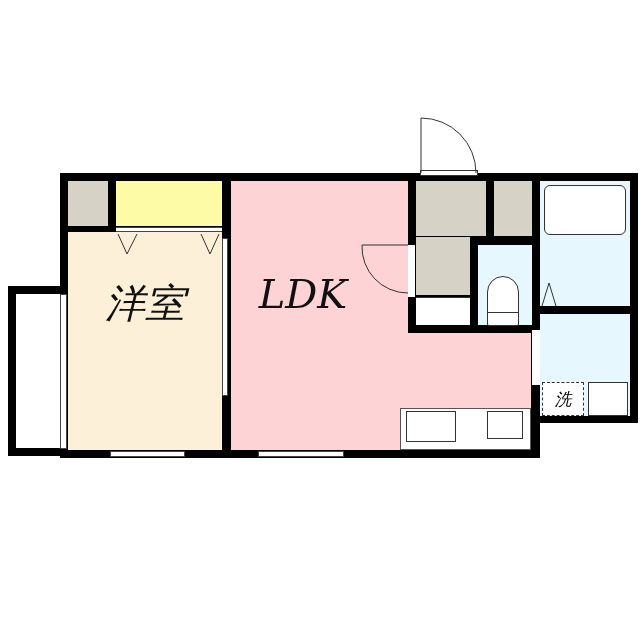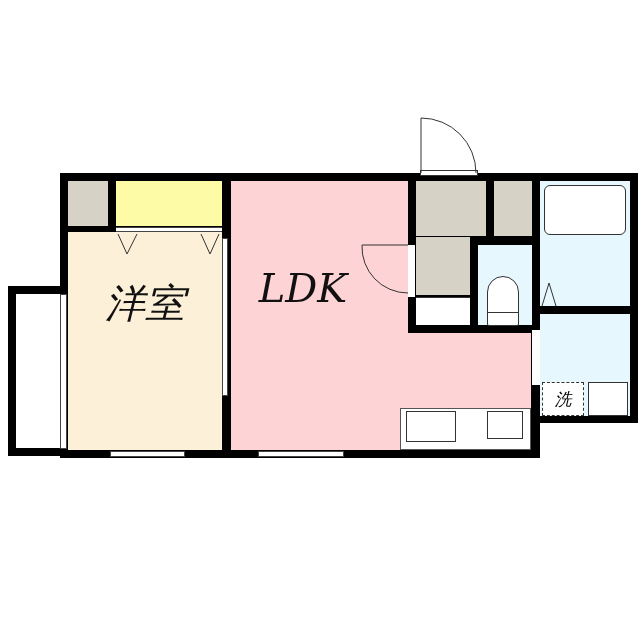--- a/index.html
+++ b/index.html
@@ -61,15 +61,15 @@
 <div class="a" style="left:487px;top:411px;width:36px;height:28px;border:1px solid #333;"></div>
 
 <div class="a" style="left:110px;top:451px;width:75px;height:6px;background:#fff;border:1px solid #444;"></div>
 <div class="a" style="left:258px;top:451px;width:86px;height:6px;background:#fff;border:1px solid #444;"></div>
 <div class="a" style="left:222px;top:238px;width:6px;height:158px;background:#fff;border:1px solid #444;"></div>
 <div class="a" style="left:60px;top:294px;width:7px;height:155px;background:#fff;border:1px solid #444;"></div>
 
 <div class="lbl" style="left:70px;top:282px;width:150px;font-size:40px;">
 <div>洋室</div>
 </div>
-<div class="lbl" style="left:238px;top:267px;width:130px;font-size:40px;">
+<div class="lbl" style="left:238px;top:273px;width:130px;font-size:40px;">
 <div>LDK</div>
 </div>
 
 </body></html>

